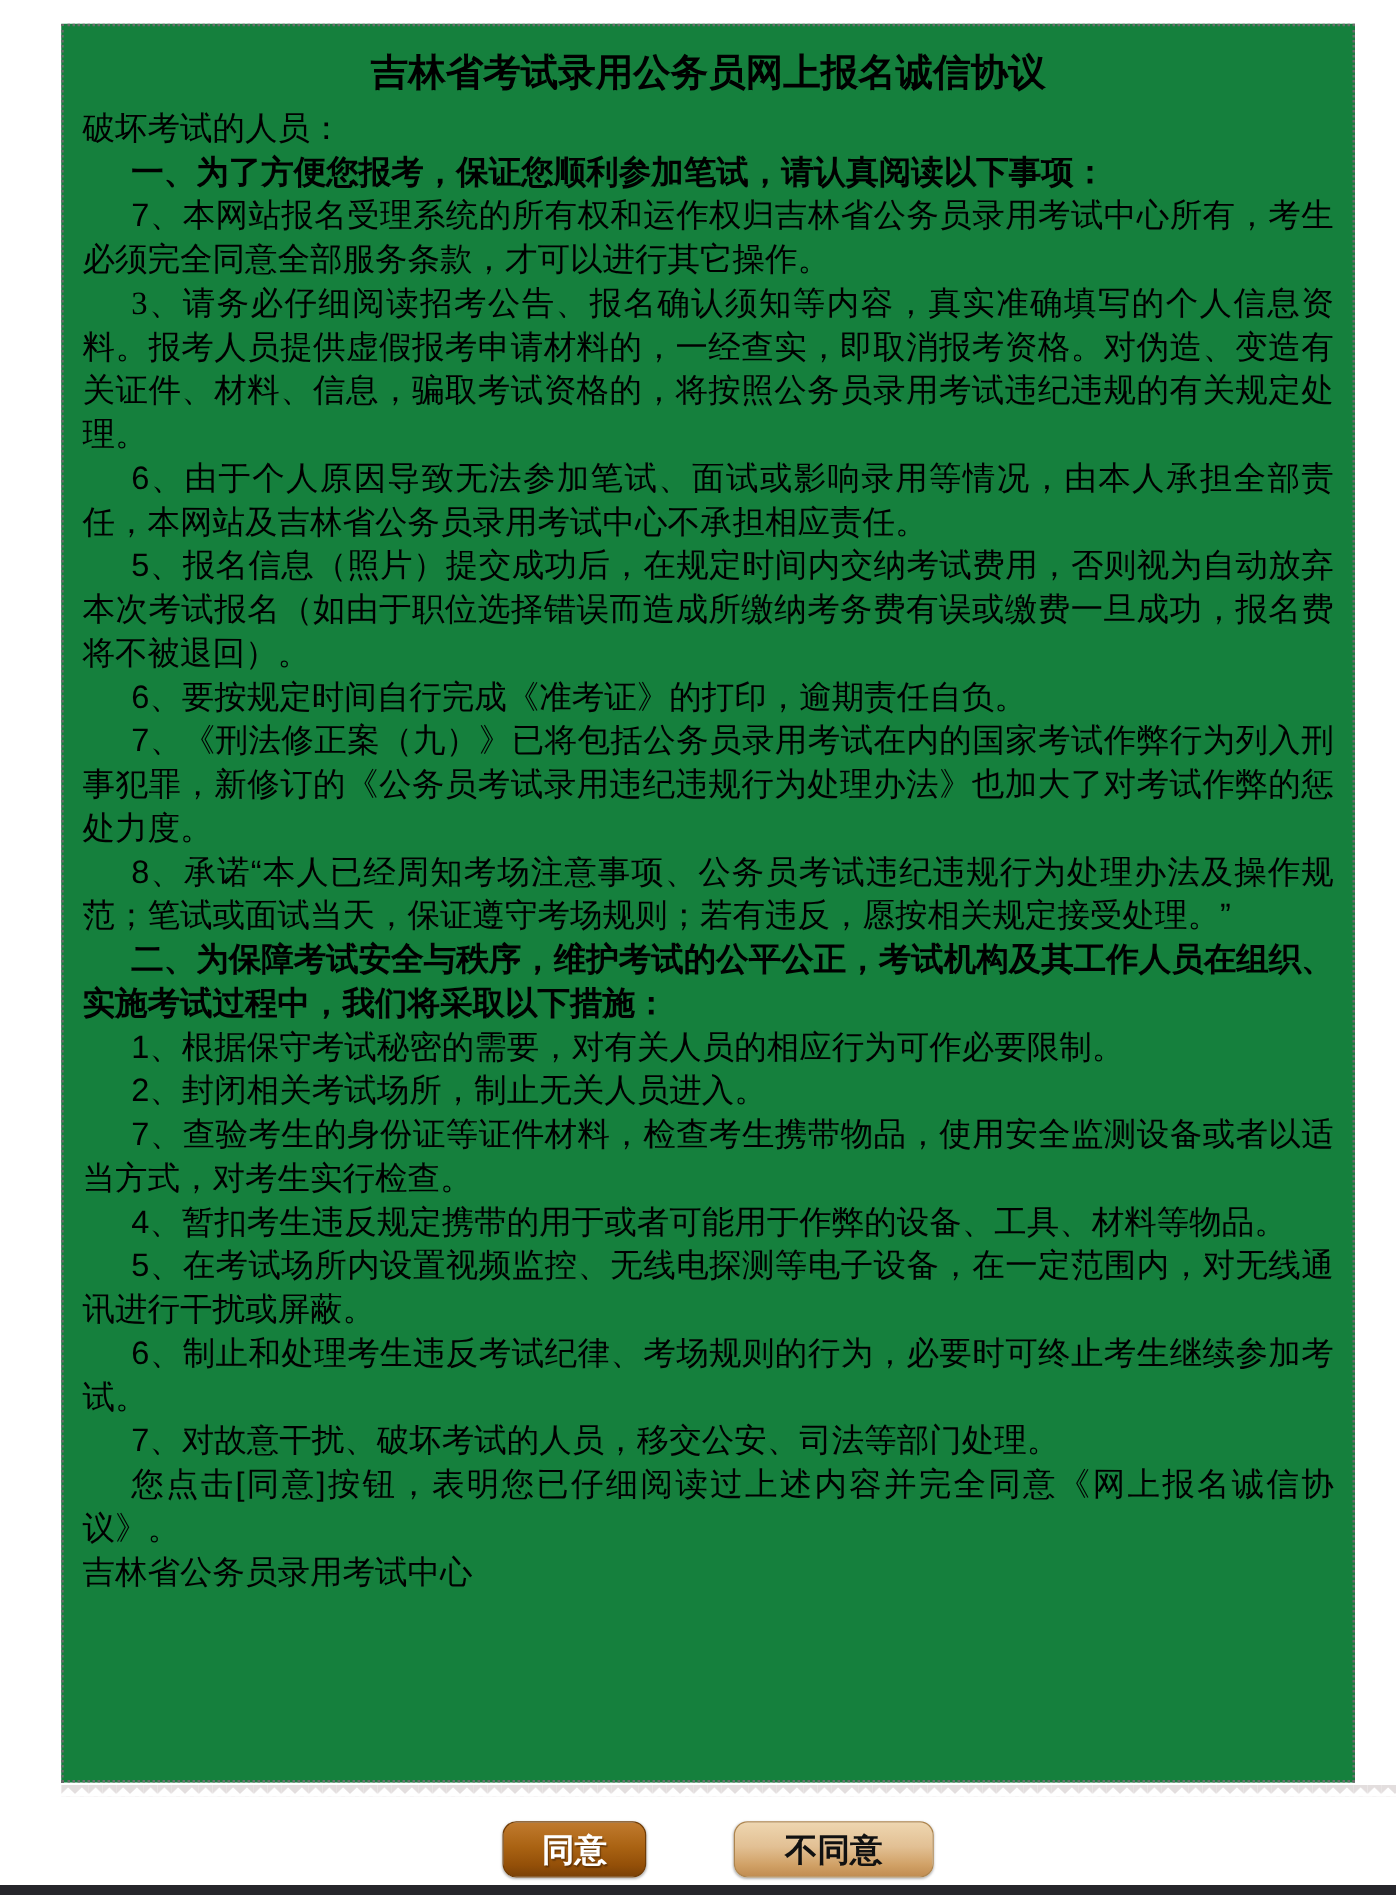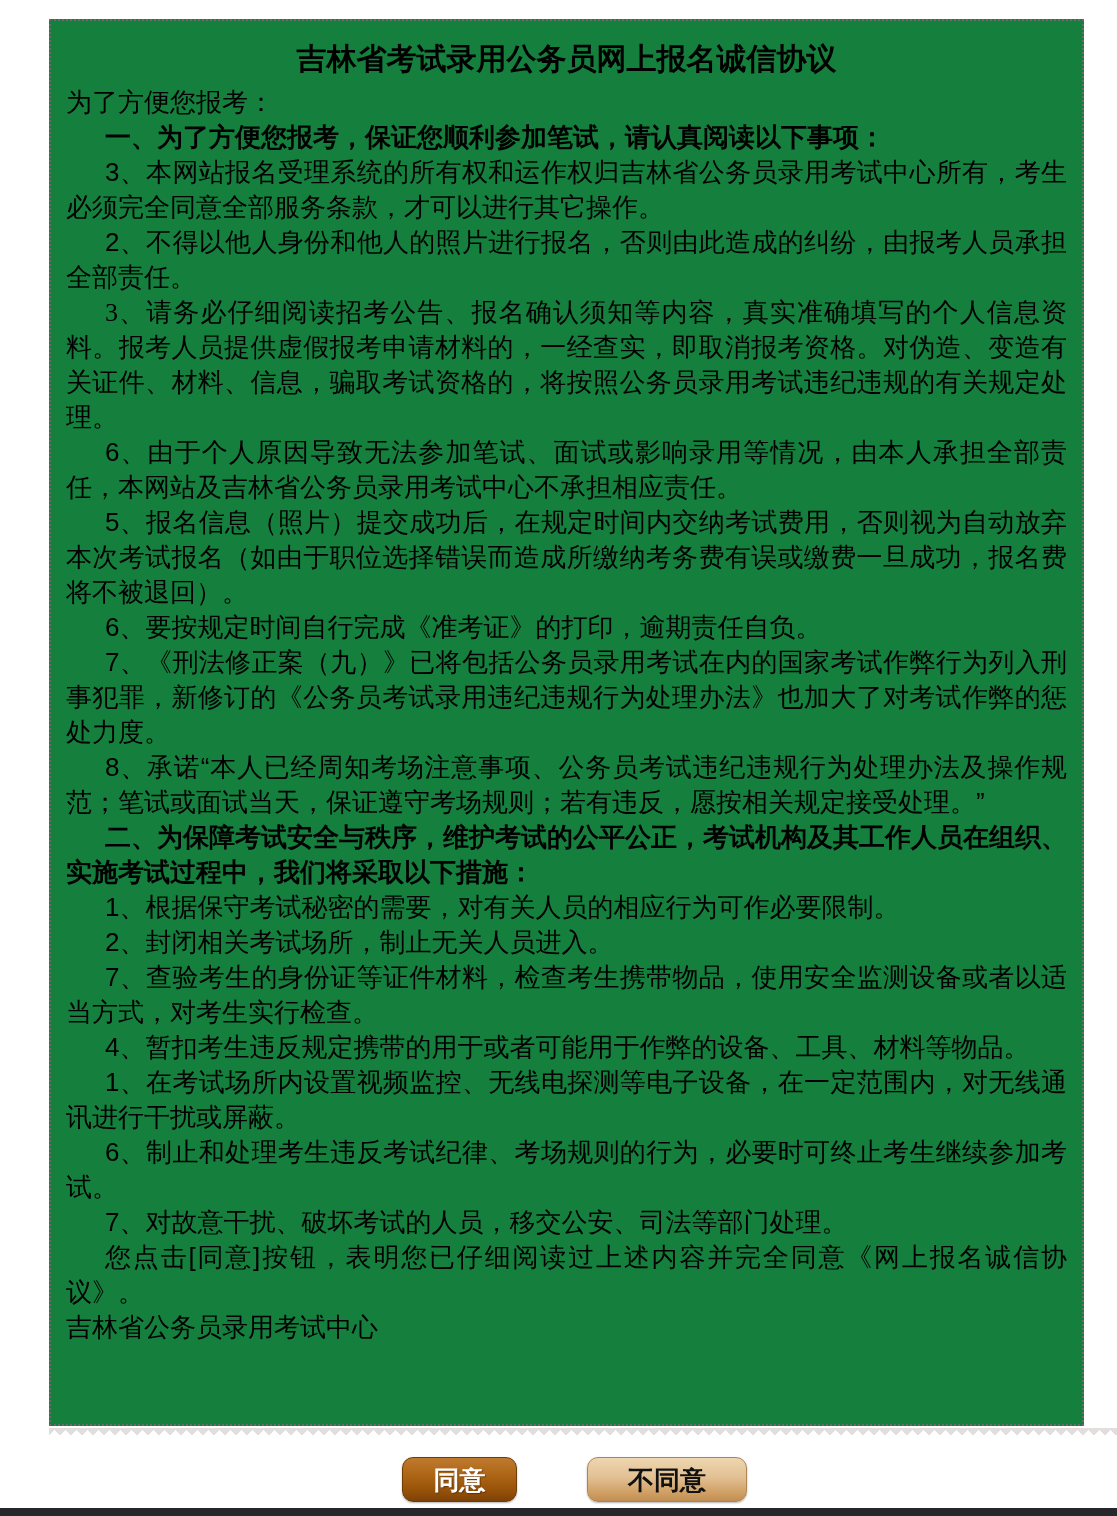--- a/index.html
+++ b/index.html
@@ -105,38 +105,37 @@
     height: 8px;
     background: #26262b;
   }
 </style>
 </head>
 <body>
 
 <div class="agreement-box">
   <h1 class="agreement-title">吉林省考试录用公务员网上报名诚信协议</h1>
 
-  <p>为了方便您报考：</p>
+  <p>破坏考试的人员：</p>
 
   <p class="indent bold">一、为了方便您报考，保证您顺利参加笔试，请认真阅读以下事项：</p>
-  <p class="indent">3、本网站报名受理系统的所有权和运作权归吉林省公务员录用考试中心所有，考生必须完全同意全部服务条款，才可以进行其它操作。</p>
-  <p class="indent">2、不得以他人身份和他人的照片进行报名，否则由此造成的纠纷，由报考人员承担全部责任。</p>
+  <p class="indent">7、本网站报名受理系统的所有权和运作权归吉林省公务员录用考试中心所有，考生必须完全同意全部服务条款，才可以进行其它操作。</p>
   <p class="indent serif">3、请务必仔细阅读招考公告、报名确认须知等内容，真实准确填写的个人信息资料。报考人员提供虚假报考申请材料的，一经查实，即取消报考资格。对伪造、变造有关证件、材料、信息，骗取考试资格的，将按照公务员录用考试违纪违规的有关规定处理。</p>
   <p class="indent">6、由于个人原因导致无法参加笔试、面试或影响录用等情况，由本人承担全部责任，本网站及吉林省公务员录用考试中心不承担相应责任。</p>
   <p class="indent">5、报名信息（照片）提交成功后，在规定时间内交纳考试费用，否则视为自动放弃本次考试报名（如由于职位选择错误而造成所缴纳考务费有误或缴费一旦成功，报名费将不被退回）。</p>
   <p class="indent">6、要按规定时间自行完成《准考证》的打印，逾期责任自负。</p>
   <p class="indent">7、《刑法修正案（九）》已将包括公务员录用考试在内的国家考试作弊行为列入刑事犯罪，新修订的《公务员考试录用违纪违规行为处理办法》也加大了对考试作弊的惩处力度。</p>
   <p class="indent">8、承诺“本人已经周知考场注意事项、公务员考试违纪违规行为处理办法及操作规范；笔试或面试当天，保证遵守考场规则；若有违反，愿按相关规定接受处理。”</p>
 
   <p class="indent bold">二、为保障考试安全与秩序，维护考试的公平公正，考试机构及其工作人员在组织、实施考试过程中，我们将采取以下措施：</p>
   <p class="indent">1、根据保守考试秘密的需要，对有关人员的相应行为可作必要限制。</p>
   <p class="indent">2、封闭相关考试场所，制止无关人员进入。</p>
   <p class="indent">7、查验考生的身份证等证件材料，检查考生携带物品，使用安全监测设备或者以适当方式，对考生实行检查。</p>
   <p class="indent">4、暂扣考生违反规定携带的用于或者可能用于作弊的设备、工具、材料等物品。</p>
-  <p class="indent">1、在考试场所内设置视频监控、无线电探测等电子设备，在一定范围内，对无线通讯进行干扰或屏蔽。</p>
+  <p class="indent">5、在考试场所内设置视频监控、无线电探测等电子设备，在一定范围内，对无线通讯进行干扰或屏蔽。</p>
   <p class="indent">6、制止和处理考生违反考试纪律、考场规则的行为，必要时可终止考生继续参加考试。</p>
   <p class="indent">7、对故意干扰、破坏考试的人员，移交公安、司法等部门处理。</p>
 
   <p class="indent">您点击[同意]按钮，表明您已仔细阅读过上述内容并完全同意《网上报名诚信协议》。</p>
   <p class="signature">吉林省公务员录用考试中心</p>
 </div>
 
 <div class="zigzag"></div>
 
 <div class="button-row">

